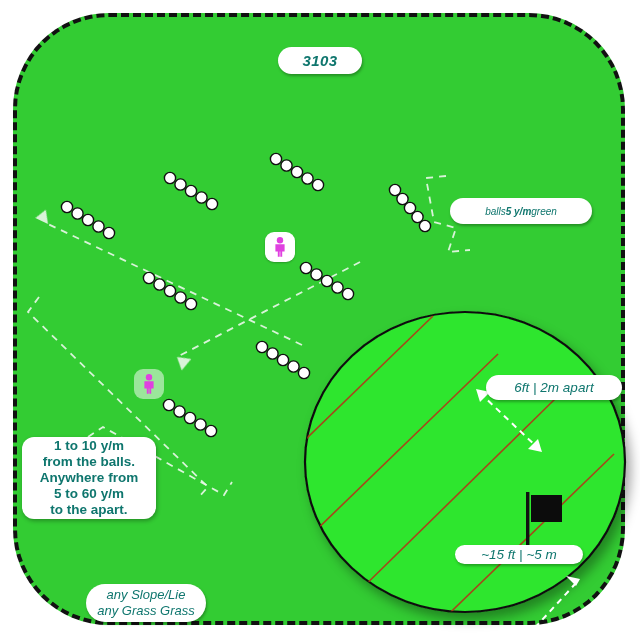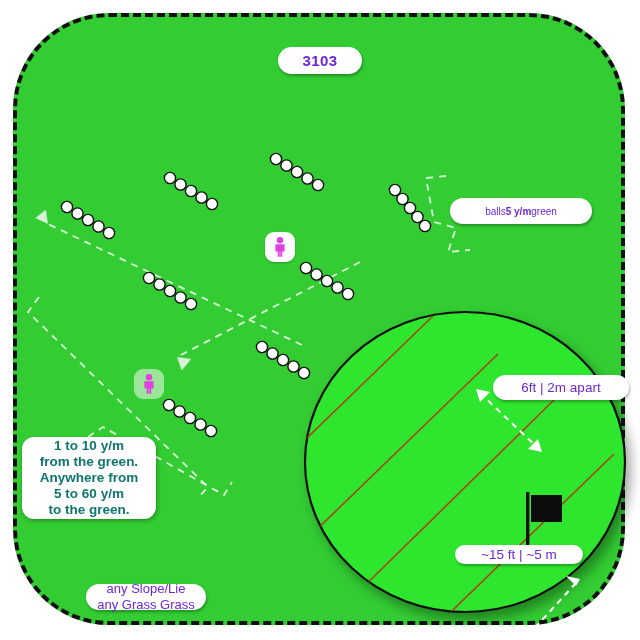--- a/index.html
+++ b/index.html
@@ -45,26 +45,27 @@
     overflow: visible;
     pointer-events: none;
   }
 
   
   .pill {
     position: absolute;
     background: #ffffff;
     border-radius: 999px;
     box-sizing: border-box;
-    color: #6d28d9;
+    color: #0f766e;
     white-space: nowrap;
     box-shadow: 1px 2px 3px rgba(0,0,0,0.30);
     display: flex;
     align-items: center;
     justify-content: center;
+    font-style: italic;
   }
 
   .pill-code {
     left: 278px;
     top: 47px;
     width: 84px;
     height: 27px;
     font-size: 15px;
     font-weight: bold;
     letter-spacing: 0.4px;
@@ -78,36 +79,35 @@
     font-size: 10px;
   }
   .pill-balls b { font-weight: bold; }
 
   .pill-6ft {
     left: 486px;
     top: 375px;
     width: 136px;
     height: 25px;
     font-size: 13.5px;
-    margin-left: 7px;
   }
 
   .pill-15ft {
     left: 455px;
     top: 545px;
     width: 128px;
     height: 19px;
     font-size: 13.5px;
   }
 
   .pill-slope {
     left: 86px;
     top: 584px;
     width: 120px;
-    height: 26px;
+    height: 38px;
     font-size: 13px;
     line-height: 16px;
     flex-direction: column;
   }
 
   .callout {
     position: absolute;
     left: 22px;
     top: 437px;
     width: 134px;
@@ -316,19 +316,19 @@
     <span>~15 ft | ~5 m</span>
   </div>
 
   <div class="pill pill-slope">
     <span>any Slope/Lie</span>
     <span>any Grass Grass</span>
   </div>
 
   <div class="callout">
     <span class="b">1 to 10 y/m</span>
-    <span class="b">from the green.</span>
+    <span class="b">from the balls.</span>
     <span class="r">Anywhere from</span>
     <span class="b">5 to 60 y/m</span>
-    <span class="b">to the green.</span>
+    <span class="b">to the apart.</span>
   </div>
 
 </div>
 
 </body></html>

